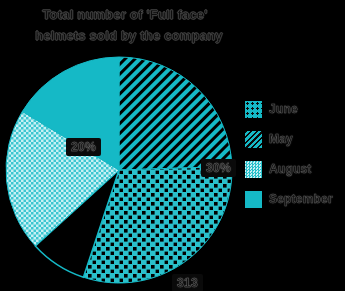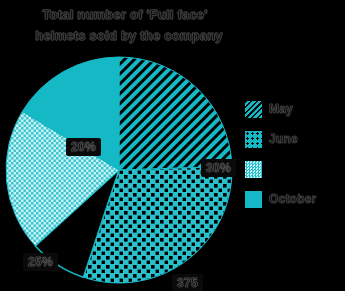--- a/index.html
+++ b/index.html
@@ -116,36 +116,36 @@
         <path fill="#000000" stroke="#15b9c6" stroke-width="1.5" d="M 113 113 L 77.39 220.24 A 113 113 0 0 1 29.35 188.97 Z"></path>
 
         <path fill="url(#pChecker)" stroke="#15b9c6" stroke-width="1" d="M 113 113 L 29.35 188.97 A 113 113 0 0 1 16.37 54.42 Z"></path>
 
         <path fill="#15b9c6" stroke="#15b9c6" stroke-width="1" d="M 113 113 L 16.37 54.42 A 113 113 0 0 1 113.00 0.00 Z"></path>
       </g>
     </svg>
 
     <div class="slice-label lbl-sep">20%</div>
     <div class="slice-label lbl-may">30%</div>
-    <div class="slice-label lbl-jun">375</div>
+    <div class="slice-label lbl-jun">313</div>
 
-    <div class="slice-label lbl-aug">25%</div>
   </div>
 
   <div class="legend">
+    <div class="legend-row">
+      <span class="swatch sw-jun"></span>
+      <span class="legend-label">June</span>
+    </div>
     <div class="legend-row">
       <span class="swatch sw-may"></span>
       <span class="legend-label">May</span>
     </div>
     <div class="legend-row">
-      <span class="swatch sw-jun"></span>
-      <span class="legend-label">June</span>
-    </div>
-    <div class="legend-row">
       <span class="swatch sw-aug"></span>
+      <span class="legend-label">August</span>
     </div>
     <div class="legend-row">
       <span class="swatch sw-sep"></span>
-      <span class="legend-label">October</span>
+      <span class="legend-label">September</span>
     </div>
   </div>
 
 </div>
 
 </body></html>

